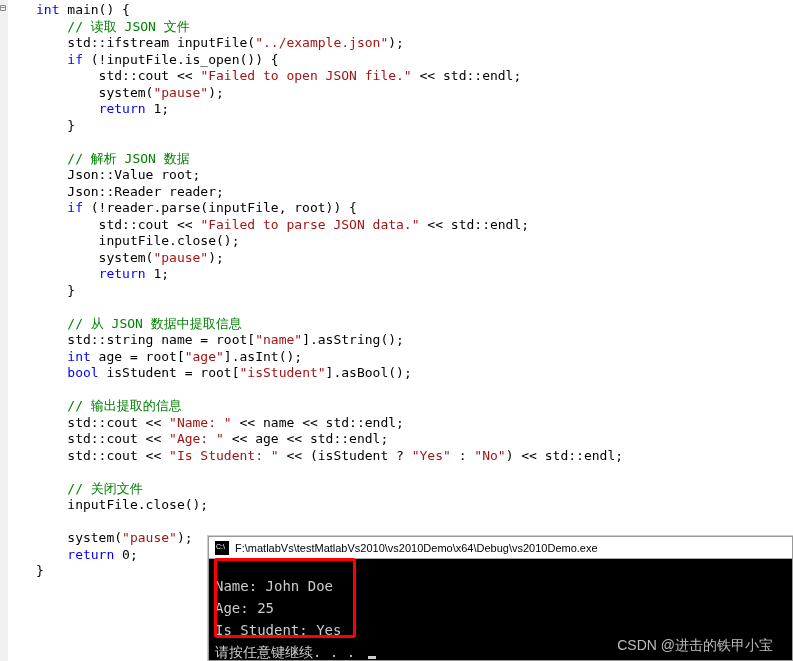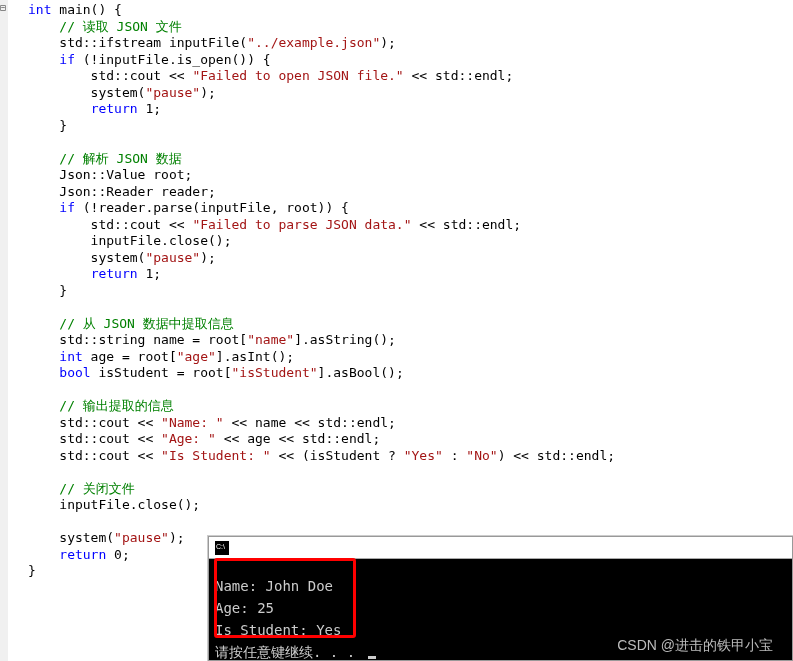--- a/index.html
+++ b/index.html
@@ -21,21 +21,21 @@
   }
   .collapse {
     position: absolute;
     left: 0px;
     top: 2px;
     font-size: 10px;
     color: #666;
   }
   .code {
     position: absolute;
-    left: 12px;
+    left: 20px;
     top: 0;
     padding: 2px 0 0 16px;
     line-height: 16.5px;
     white-space: pre;
     color: #000;
   }
   .kw { color: #0000ff; }
   .str { color: #a31515; }
   .cmt { color: #008000; }
   .console-window {
@@ -148,20 +148,21 @@
 <span>    inputFile.close();</span>
 <span></span>
 <span>    system(</span><span class="str">"pause"</span><span>);</span>
 <span>    </span><span class="kw">return</span><span> 0;</span>
 <span>}</span>
 </div>
 
 <div class="console-window">
   <div class="console-title">
     <span class="ticon"></span>
+    <span>F:\matlabVs\testMatlabVs2010\vs2010Demo\x64\Debug\vs2010Demo.exe</span>
   </div>
   <div class="console-body"><span>Name: John Doe</span>
 <span>Age: 25</span>
 <span>Is Student: Yes</span>
 <span>请按任意键继续. . . </span><span class="cursor"></span></div>
 </div>
 
 <div class="red-box"></div>
 
 <div class="watermark">CSDN @进击的铁甲小宝</div>

